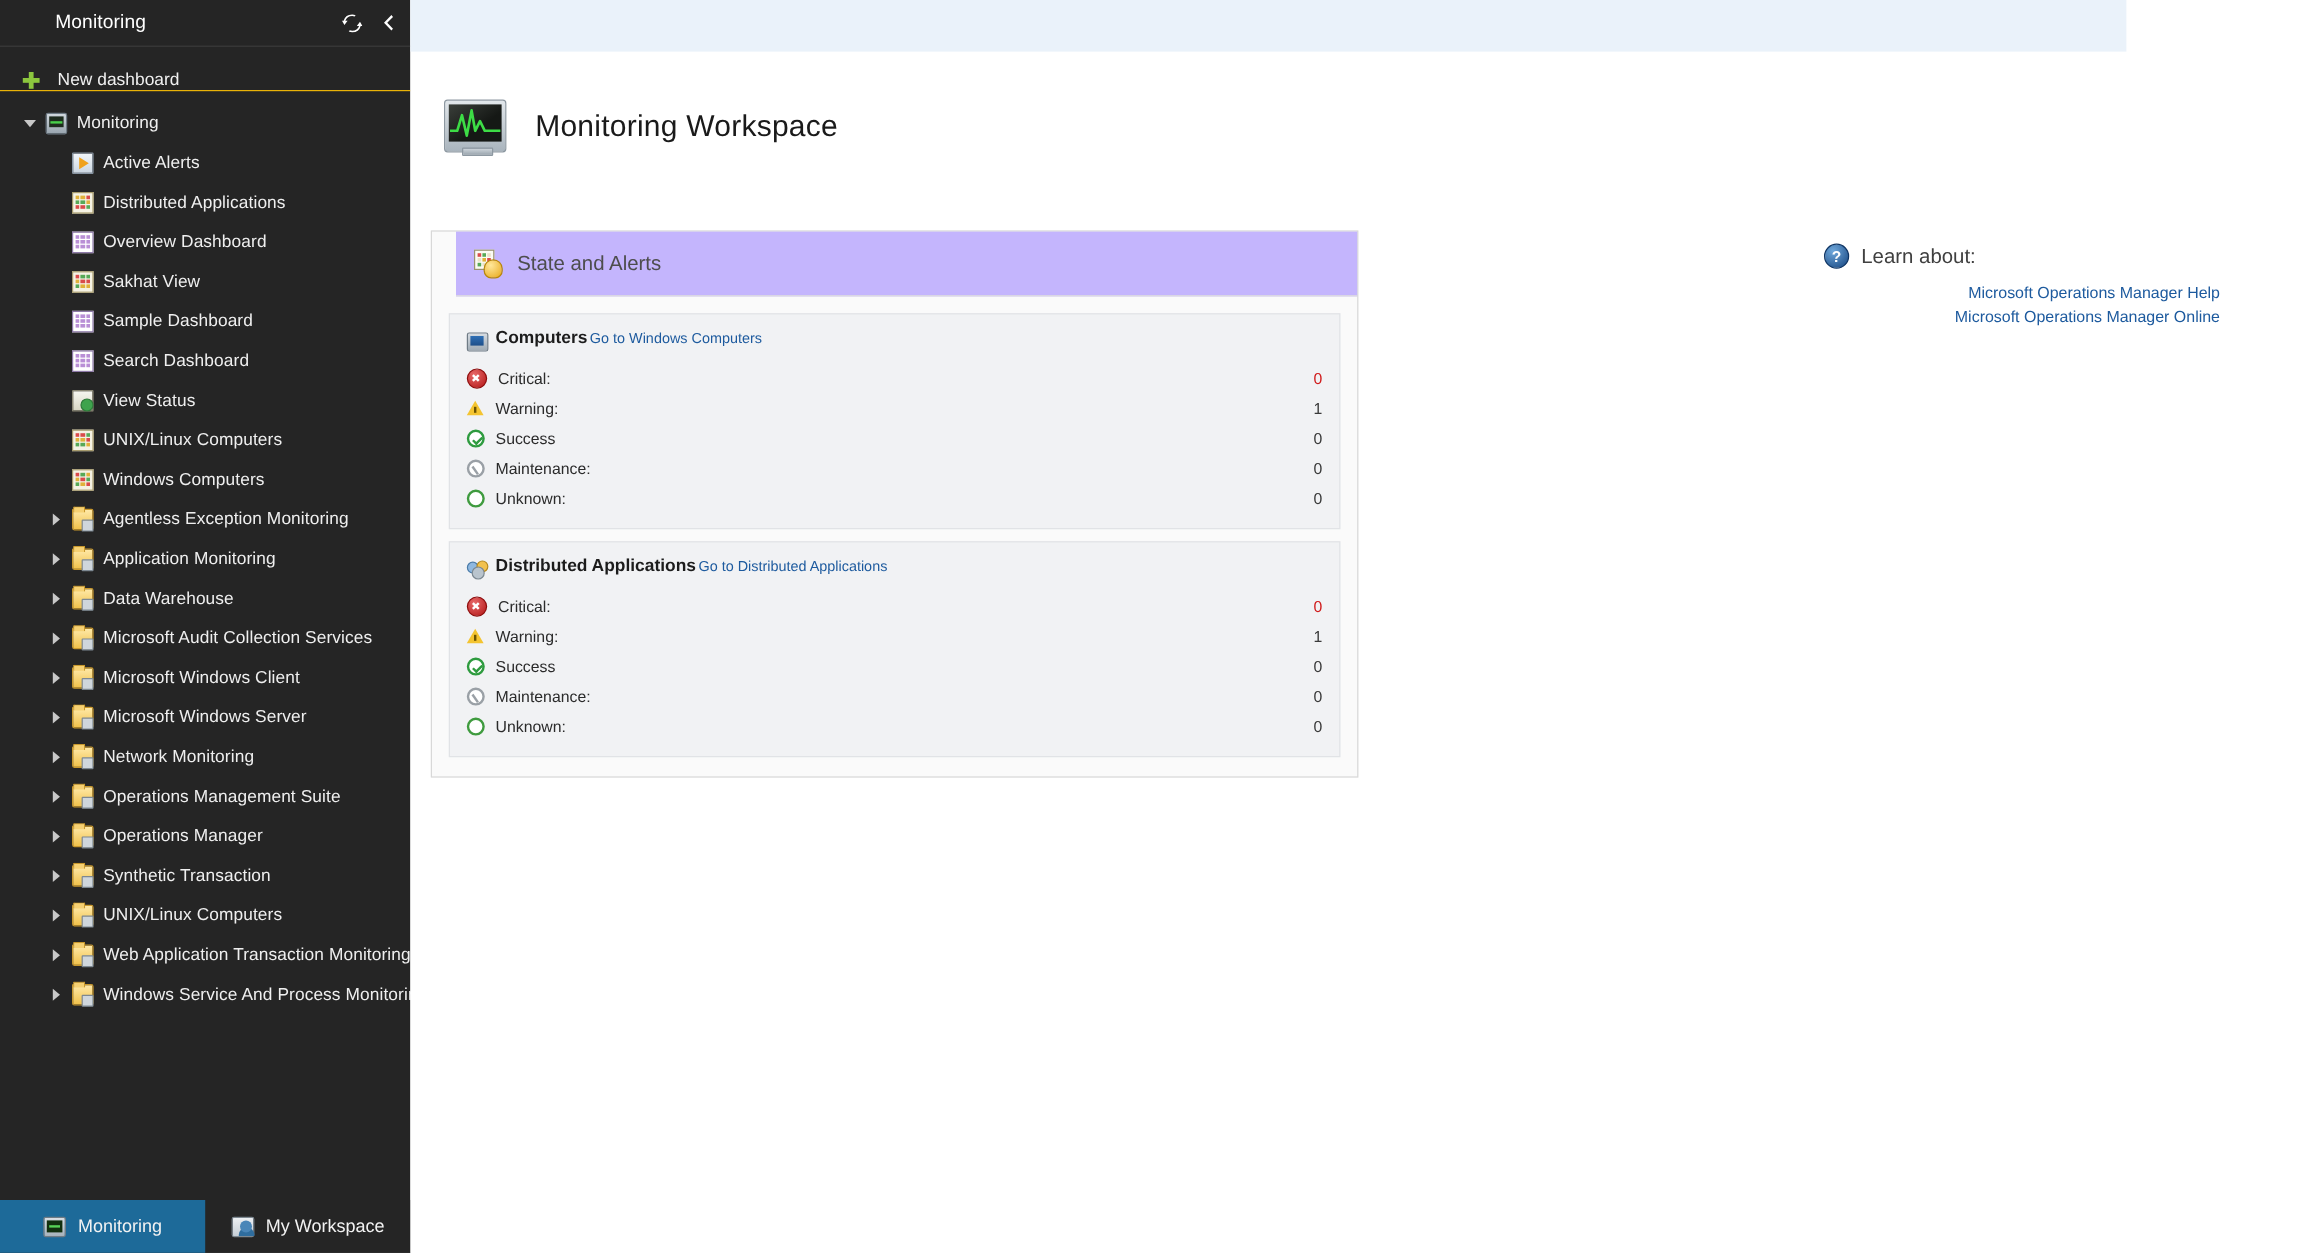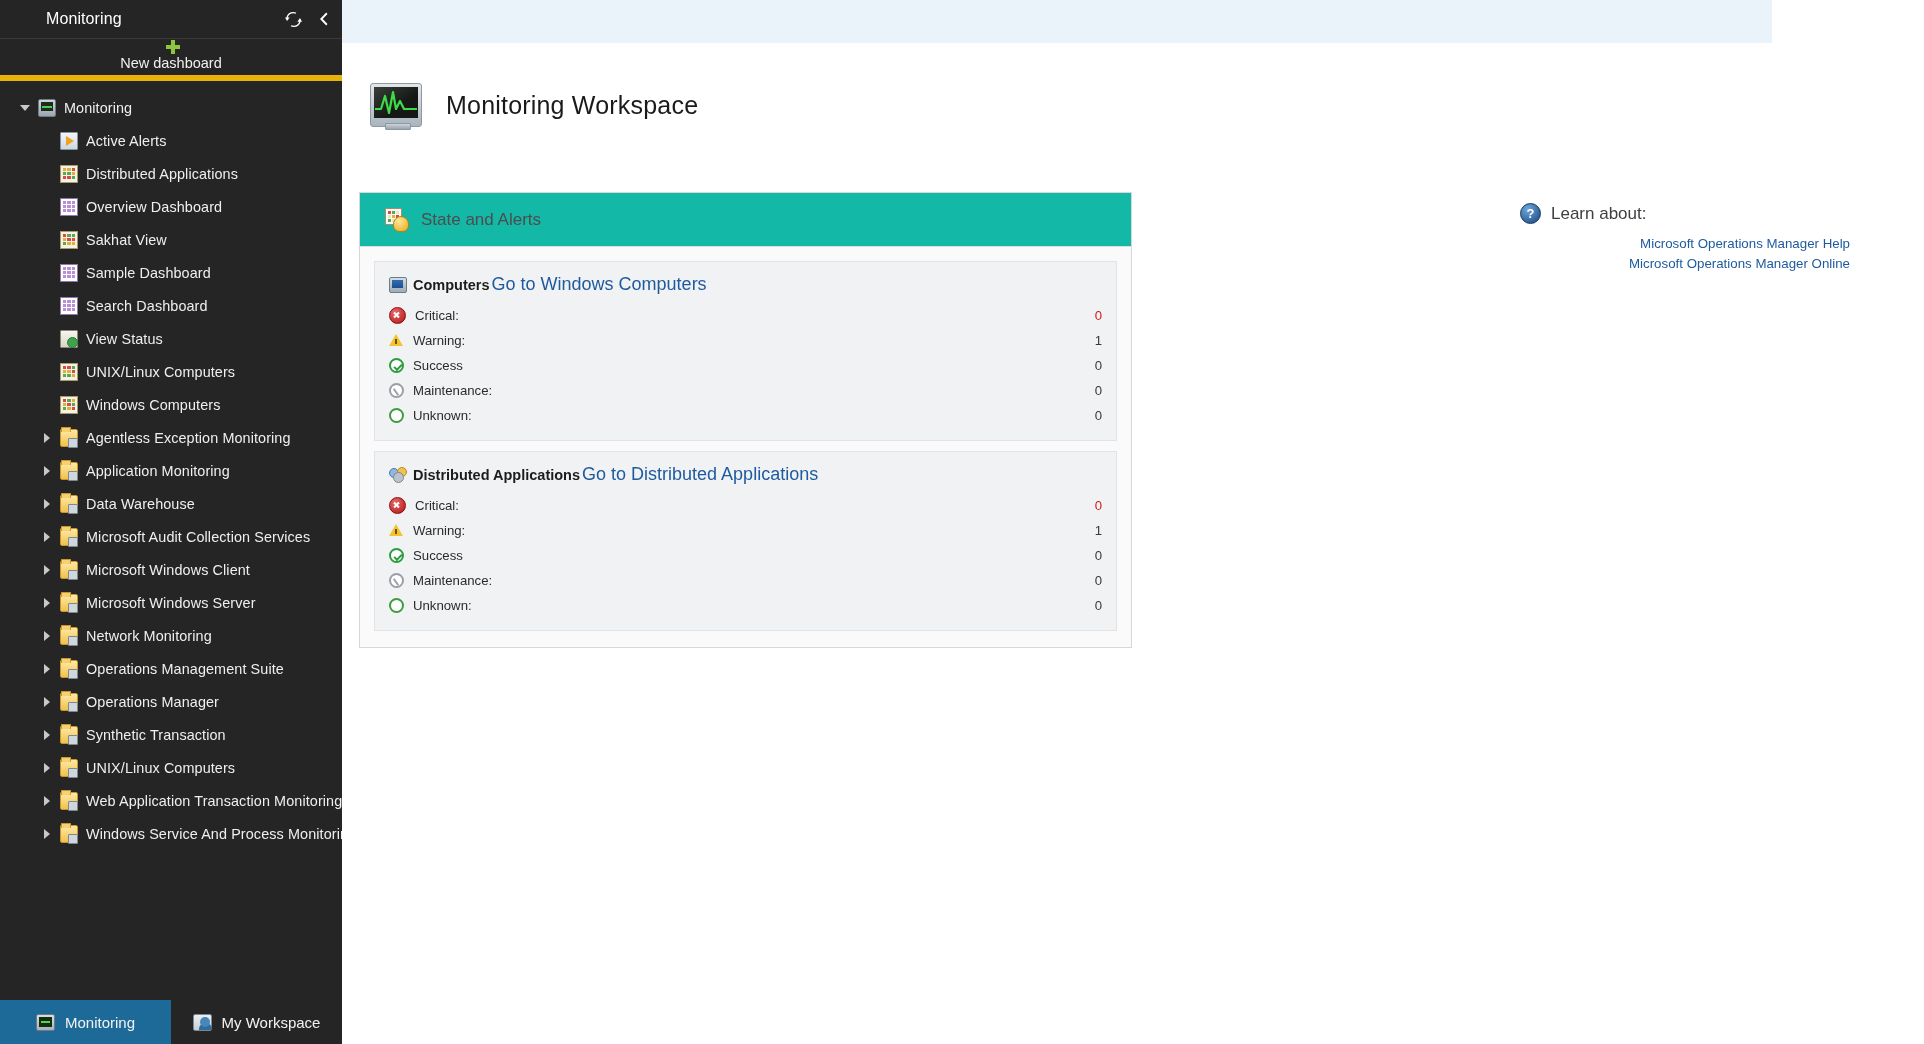--- a/index.html
+++ b/index.html
@@ -26,23 +26,22 @@
   #sidebar-header-actions{
     position:absolute;right:10px;top:0;height:38px;display:flex;align-items:center;gap:12px;
   }
   .hdr-icon{
     width:18px;height:18px;display:flex;align-items:center;justify-content:center;
     color:#ffffff;cursor:pointer;
   }
   .hdr-icon svg{display:block;}
 
   #new-dashboard-row{
-    height:36px;display:flex;align-items:center;
-    border-bottom:6px solid #eab308;
-    flex-direction:column;
+    height:36px;display:flex;align-items:flex-end;
+    border-bottom:1px solid #eab308;
   }
   .plus-icon{
     width:16px;height:16px;margin-left:18px;margin-right:14px;position:relative;
   }
   .plus-icon:before,.plus-icon:after{
     content:"";position:absolute;background:#8cc63e;
   }
   .plus-icon:before{left:6px;top:1px;width:4px;height:14px;}
   .plus-icon:after{left:1px;top:6px;width:14px;height:4px;}
   #new-dashboard-label{font-size:14.5px;color:#f0f0f0;}
@@ -186,22 +185,22 @@
   #page-title{
     font-size:25px;color:#1a1a1a;margin-left:24px;font-weight:400;letter-spacing:.2px;
   }
 
   
   #panel-state{
     position:absolute;left:17px;top:192px;width:771px;
     background:#fafafa;border:1px solid #d8d8d8;
   }
   #panel-state-head{
-    display:flex;align-items:center;height:53px;padding-left:25px;
-    background:#14b8a6;border-bottom:1px solid #dedede;
+    display:flex;align-items:center;height:53px;padding-left:15px;
+    background:#c4b5fd;border-bottom:1px solid #dedede;margin-left:20px;
   }
   #panel-state-head .phicon{width:24px;height:24px;position:relative;margin-right:12px;}
   .ic-sa-grid{
     position:absolute;left:0;top:0;width:17px;height:17px;background:#fbfbf4;
     border:1px solid #9a9270;box-sizing:border-box;overflow:hidden;
   }
   .ic-sa-grid .cellwrap{position:absolute;inset:2px;display:grid;grid-template-columns:repeat(3,1fr);grid-template-rows:repeat(3,1fr);gap:1px;}
   .ic-sa-bell{
     position:absolute;right:0;bottom:0;width:14px;height:14px;
     background:radial-gradient(circle at 35% 30%,#ffe79a,#e8a91c);
@@ -225,21 +224,21 @@
   }
   .ic-da{
     background:transparent;
   }
   .ic-da i{position:absolute;border-radius:50%;}
   .ic-da i:nth-child(1){left:0;top:1px;width:8px;height:8px;background:#8fb8e0;border:1px solid #4a7ba8;}
   .ic-da i:nth-child(2){right:0;top:0px;width:8px;height:8px;background:#f2c14e;border:1px solid #b88a1e;}
   .ic-da i:nth-child(3){left:4px;bottom:0;width:9px;height:9px;background:#b9c4cd;border:1px solid #7c8891;}
 
   .sc-title{font-size:14.5px;font-weight:bold;color:#1c1c1c;}
-  .sc-link{font-size:18px;color:#1d5a9e;cursor:pointer;margin-left:2px;}
+  .sc-link{font-size:12px;color:#1d5a9e;cursor:pointer;margin-left:2px;}
 
   .sc-row{
     display:flex;align-items:center;height:25px;
   }
   .sc-row .si{width:15px;height:15px;position:relative;margin-right:9px;flex:0 0 15px;}
   .sc-row .slabel{font-size:13.2px;color:#2b2b2b;flex:1 1 auto;}
   .sc-row .sval{font-size:13.2px;color:#3a3a3a;width:40px;text-align:right;}
   .sc-row .sval.crit{color:#d01c1c;}
 
   .si-critical{

